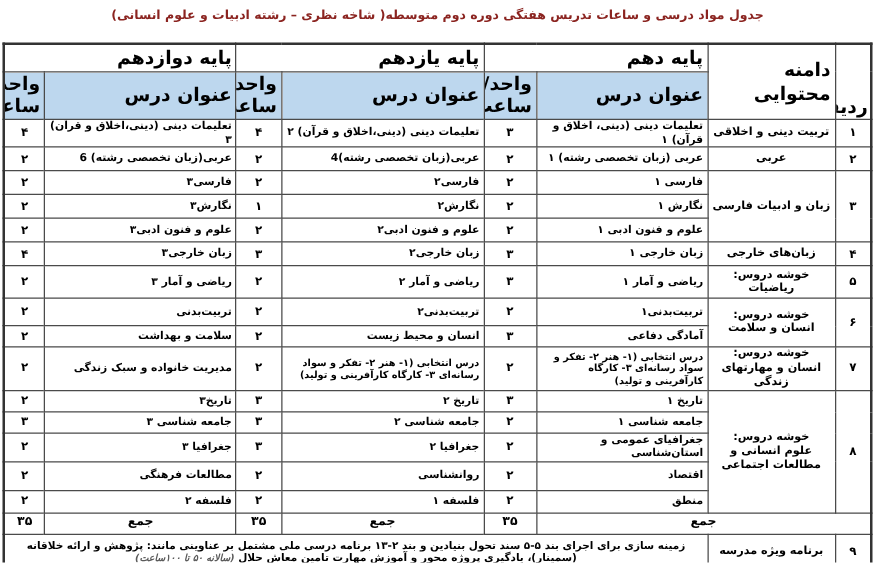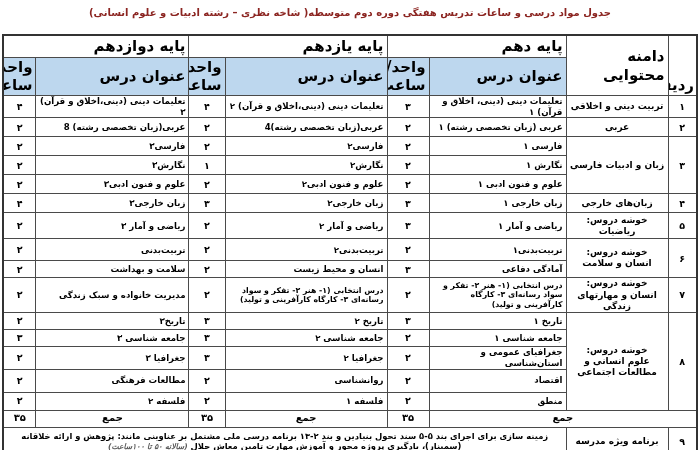--- a/index.html
+++ b/index.html
@@ -82,21 +82,21 @@
         <td class="c-unit">۴</td>
       </tr>
 
       <tr style="height:19px">
         <td class="c-num">۲</td>
         <td class="c-domain">عربی</td>
         <td class="c-lesson">عربی (زبان تخصصی رشته) ۱</td>
         <td class="c-unit">۲</td>
         <td class="c-lesson">عربی(زبان تخصصی رشته)4</td>
         <td class="c-unit">۲</td>
-        <td class="c-lesson">عربی(زبان تخصصی رشته) 8</td>
+        <td class="c-lesson">عربی(زبان تخصصی رشته) 6</td>
         <td class="c-unit">۲</td>
       </tr>
 
       <tr style="height:19px">
         <td class="c-num" rowspan="3">۳</td>
         <td class="c-domain" rowspan="3">زبان و ادبیات فارسی</td>
         <td class="c-lesson">فارسی ۱</td>
         <td class="c-unit">۲</td>
         <td class="c-lesson">فارسی۲</td>
         <td class="c-unit">۲</td>

